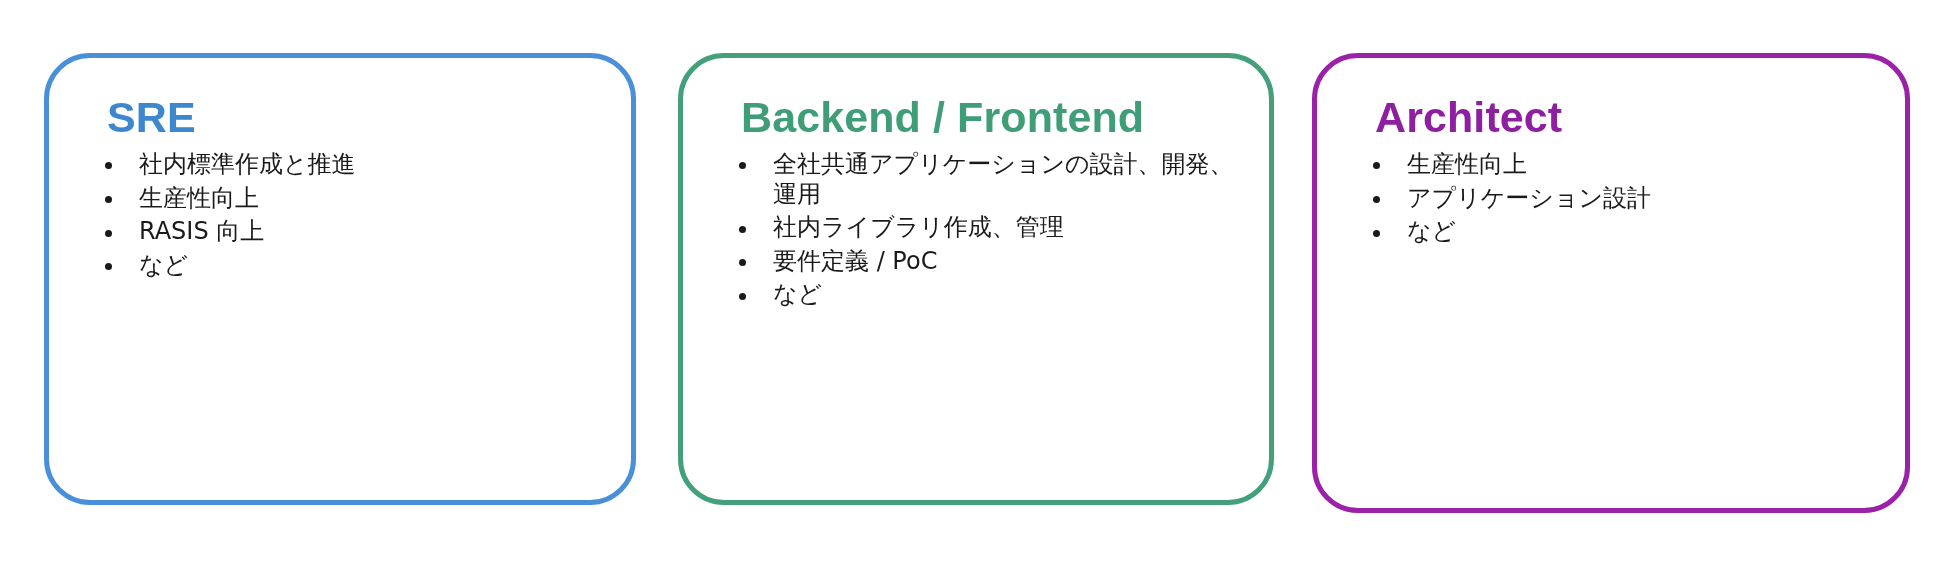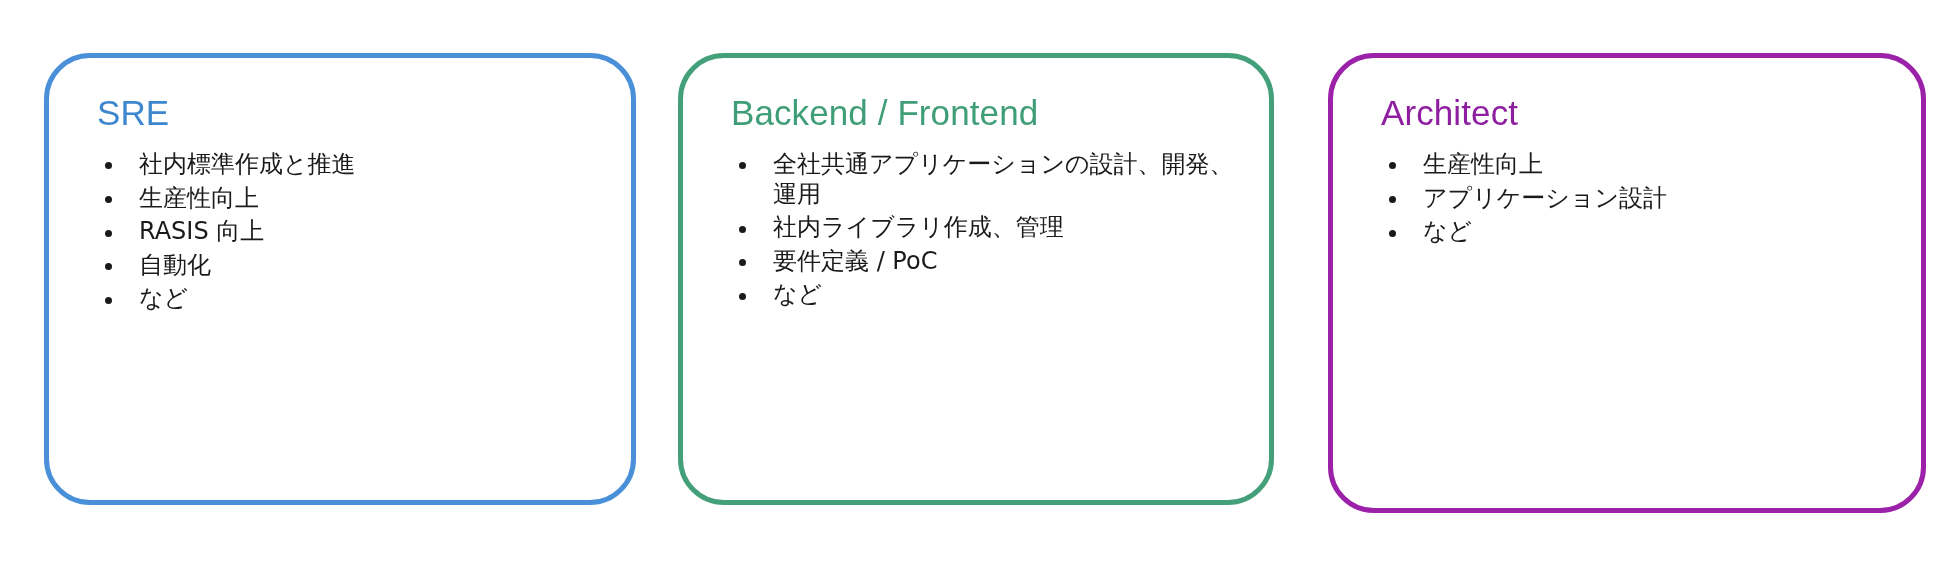--- a/index.html
+++ b/index.html
@@ -25,28 +25,28 @@
     box-sizing: border-box;
     background: #ffffff;
     border-style: solid;
     border-width: 5px;
     border-radius: 46px;
   }
 
   
   .card-sre        { left: 44px;   top: 53px; width: 592px; height: 452px; }
   .card-backend    { left: 678px;  top: 53px; width: 596px; height: 452px; }
-  .card-architect  { left: 1312px; top: 53px; width: 598px; height: 460px; margin-left: 16px; }
+  .card-architect  { left: 1312px; top: 53px; width: 598px; height: 460px; }
 
   .card-title {
     position: absolute;
-    left: 48px;
+    left: 58px;
     top: 36px;
-    font-size: 35px;
-    font-weight: normal;
+    font-size: 43px;
+    font-weight: bold;
     letter-spacing: 0.1px;
     white-space: nowrap;
     line-height: 1.1;
   }
 
   .bullet-list {
     position: absolute;
     left: 44px;
     right: 18px;
     top: 92px;
@@ -98,24 +98,20 @@
       <li class="bullet-item">
         <span class="bullet-dot"></span>
         <span class="bullet-text">生産性向上</span>
       </li>
       <li class="bullet-item">
         <span class="bullet-dot"></span>
         <span class="bullet-text">RASIS 向上</span>
       </li>
       <li class="bullet-item">
         <span class="bullet-dot"></span>
-        <span class="bullet-text">自動化</span>
-      </li>
-      <li class="bullet-item">
-        <span class="bullet-dot"></span>
         <span class="bullet-text">など</span>
       </li>
     </ul>
   </div>
 
   <div class="card card-backend" style="border-color: rgb(68, 160, 122);">
     <div class="card-title" style="color: rgb(63, 158, 120);">Backend / Frontend</div>
     <ul class="bullet-list">
       <li class="bullet-item wrap">
         <span class="bullet-dot"></span>

